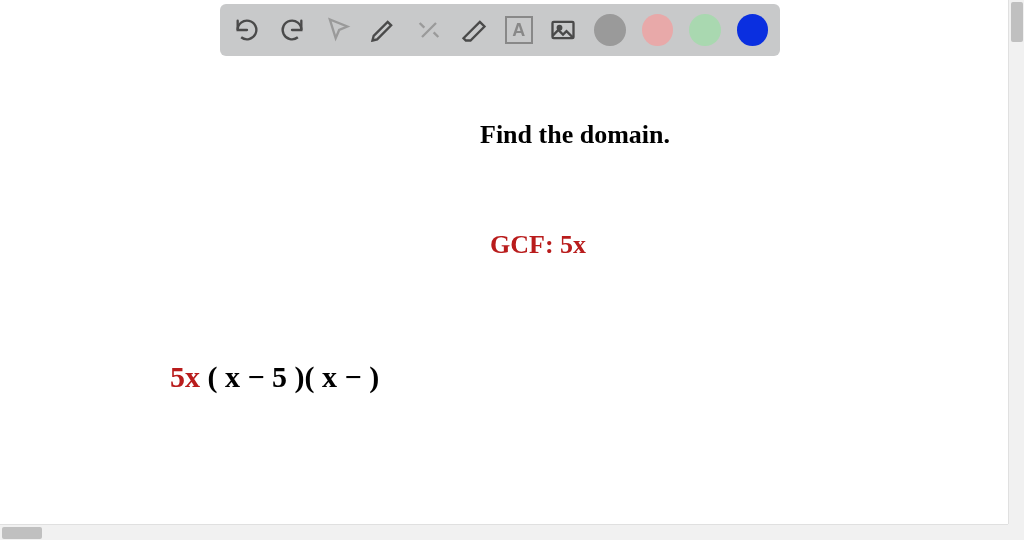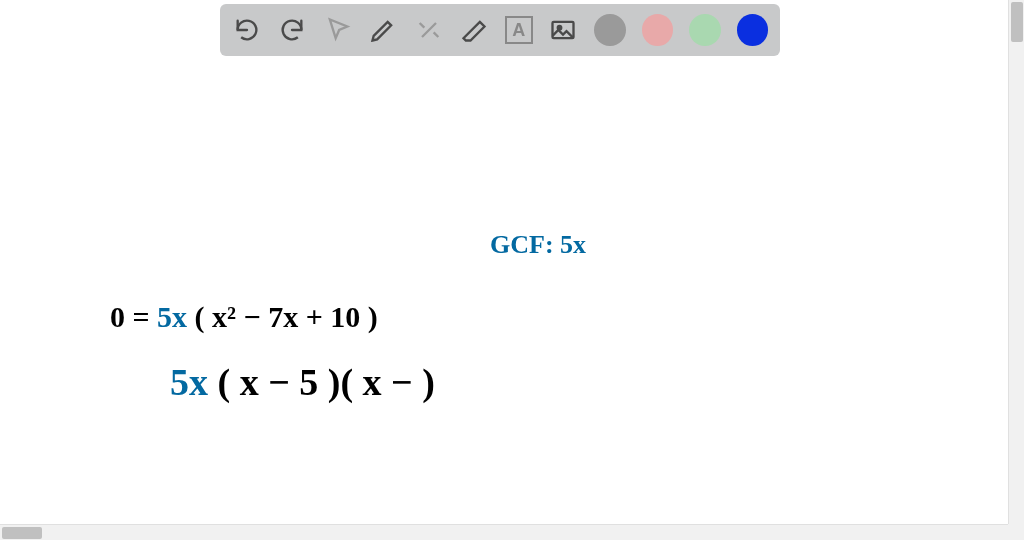--- a/index.html
+++ b/index.html
@@ -27,21 +27,21 @@
   .tool-icon { width: 30px; height: 30px; display: flex; align-items: center; justify-content: center; color: #4a4a4a; }
   .tool-icon svg { width: 28px; height: 28px; stroke: #4a4a4a; fill: none; stroke-width: 2; }
   .tool-icon.faded svg { stroke: #9a9a9a; }
   .tool-icon.box { border: 2px solid #888; width: 28px; height: 28px; font-size: 18px; color: #888; font-weight: bold; }
   .color-dot { width: 32px; height: 32px; border-radius: 50%; }
 
   .whiteboard { position: absolute; left: 0; top: 0; width: 1008px; height: 524px; }
 
   .hand { font-family: 'Comic Sans MS', 'Segoe Script', cursive; font-weight: bold; position: absolute; white-space: nowrap; }
   .black { color: #000; }
-  .green { color: #0369a1; }
+  .green { color: #b91c1c; }
 
   .frac { display: inline-flex; flex-direction: column; align-items: center; vertical-align: middle; margin-left: 8px; }
   .frac .num { padding: 0 8px 2px 8px; }
   .frac .bar { width: 100%; border-top: 3px solid #000; }
   .frac .den { padding: 2px 6px 0 6px; }
 </style>
 </head>
 <body>
 
 <div class="whiteboard">
@@ -88,28 +88,26 @@
           <circle cx="9" cy="10" r="1.5" fill="#4a4a4a"></circle>
           <path d="M3 17l5-5 4 4 3-3 6 6"></path>
         </svg>
     </div>
     <div class="color-dot" style="background:#9a9a9a"></div>
     <div class="color-dot" style="background:#e8a9a9"></div>
     <div class="color-dot" style="background:#a9d8b0"></div>
     <div class="color-dot" style="background:#0a2fe0"></div>
   </div>
 
+  <div class="hand black" style="left:480px; top:120px; font-size:26px;">Find the domain.</div>
 
   <div class="hand green" style="left:490px; top:230px; font-size:26px;">GCF: 5x</div>
 
-  <div class="hand" style="left:110px; top:300px; font-size:30px;">
-    <span class="black">0 = </span><span class="green">5x</span><span class="black"> ( x² − 7x + 10 )</span>
-  </div>
 
-  <div class="hand" style="left:170px; top:360px; font-size:38px;">
+  <div class="hand" style="left:170px; top:360px; font-size:30px;">
     <span class="green">5x</span><span class="black"> ( x − 5  )( x −    )</span>
   </div>
 
 </div>
 
 <div class="scrollbar-v">
   <div class="scrollbar-v-thumb"></div>
 </div>
 <div class="scrollbar-h">
   <div class="scrollbar-h-thumb"></div>

